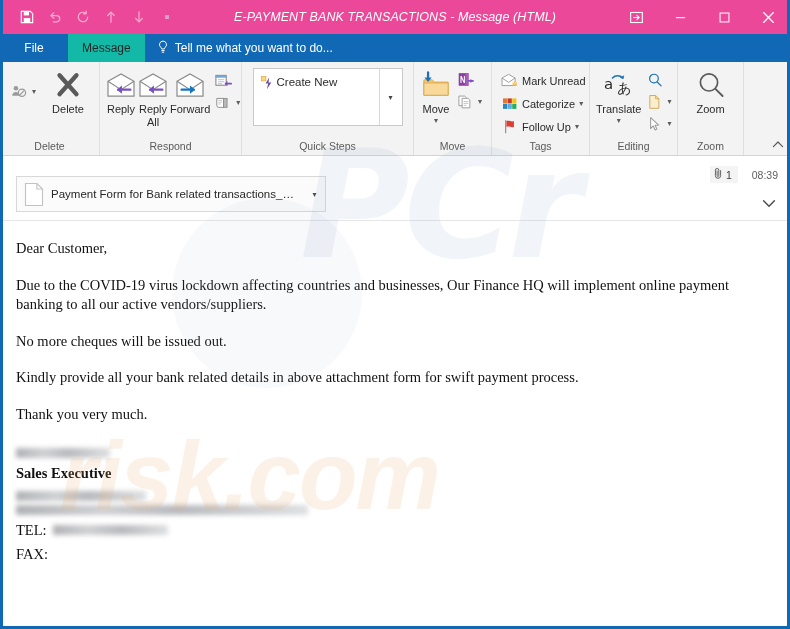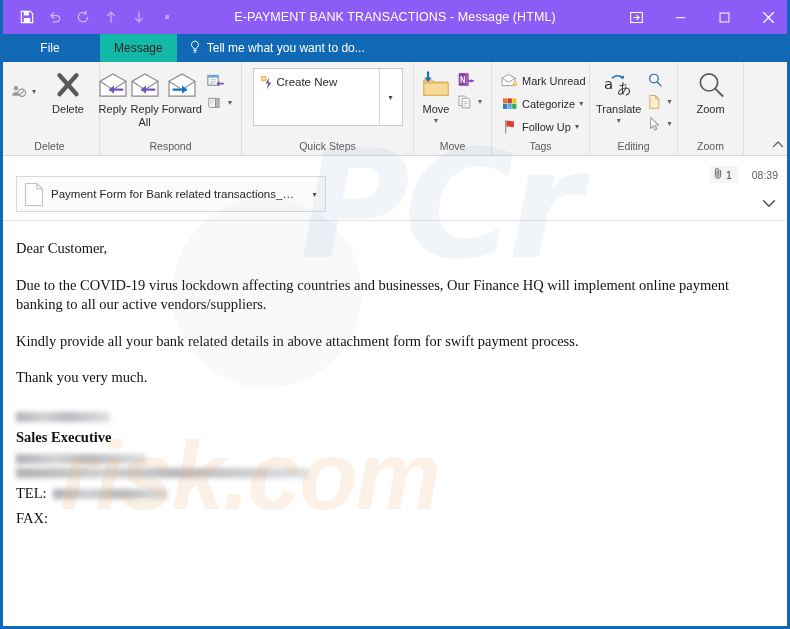--- a/index.html
+++ b/index.html
@@ -17,25 +17,26 @@
     height: 629px;
     overflow: hidden;
     background: #ffffff;
     box-sizing: border-box;
   }
 
   
   .titlebar {
     position: relative;
     height: 34px;
-    background: #8b5cf6;
+    background: #ec4899;
     display: flex;
     align-items: center;
     color: #ffffff;
     user-select: none;
+    font-style: italic;
   }
   .qat {
     display: flex;
     align-items: center;
     padding-left: 14px;
     gap: 2px;
   }
   .qat-btn {
     width: 26px;
     height: 24px;
@@ -86,21 +87,21 @@
   .tab {
     display: flex;
     align-items: center;
     justify-content: center;
     padding: 0 14px;
     font-size: 12px;
     color: #ffffff;
     position: relative;
     min-width: 36px;
   }
-  .tab.file { padding: 0 32px; }
+  .tab.file { padding: 0 16px; }
   .tab.active {
     background: #14b8a6;
     color: #262626;
   }
   .tellme {
     display: flex;
     align-items: center;
     gap: 6px;
     padding-left: 12px;
     font-size: 12px;
@@ -543,21 +544,21 @@
               <path d="M23.5 5.2 6.5 24.2" stroke="#5a5a5a" stroke-width="4.3" stroke-linecap="round"></path>
             </svg>
           </span>
           <span class="lbl">Delete</span>
         </div>
       </div>
       <div class="rgroup-label">Delete</div>
     </div>
 
     <div class="rgroup" style="width:142px">
-      <div class="rgroup-body" style="justify-content:flex-end">
+      <div class="rgroup-body" style="justify-content:flex-start">
         <div class="bigbtn" style="width:40px">
           <span class="ico">
             <svg width="30" height="26" viewBox="0 0 32 28" fill="none">
               <path d="M2 10 16 2l14 8v16H2z" stroke="#8a8a8a" stroke-width="1.3" fill="#fff"></path>
               <path d="M2 10 16 19 30 10" stroke="#8a8a8a" stroke-width="1.3" fill="none"></path>
               <path d="M26 19H13" stroke="#7a4fbf" stroke-width="2.6" stroke-linecap="round"></path>
               <path d="M17 14.5 11.5 19l5.5 4.5z" fill="#7a4fbf"></path>
             </svg>
           </span>
           <span class="lbl">Reply</span>
@@ -810,20 +811,21 @@
         </span>
         <span class="attach-name">Payment Form for Bank related transactions_zip.arj</span>
         <span class="attach-caret">▾</span>
       </div>
     </div>
   </div>
 
   <div class="bodywrap">
     <p class="para">Dear Customer,</p>
     <p class="para">Due to the COVID-19 virus lockdown affecting countries and businesses, Our Finance HQ will implement online payment banking to all our active vendors/suppliers.</p>
+    <p class="para">No more cheques will be issued out.</p>
     <p class="para">Kindly provide all your bank related details in above attachment form for swift payment process.</p>
     <p class="para" style="margin-bottom:24px">Thank you very much.</p>
 
     <div class="sig-block">
       <span class="sig-redact" style="width:94px"></span>
       <div class="sig-name">Sales Executive</div>
       <span class="sig-redact" style="width:130px;margin-top:6px"></span>
       <span class="sig-redact" style="width:292px"></span>
       <div class="telrow">
         <span class="lab">TEL:</span>

